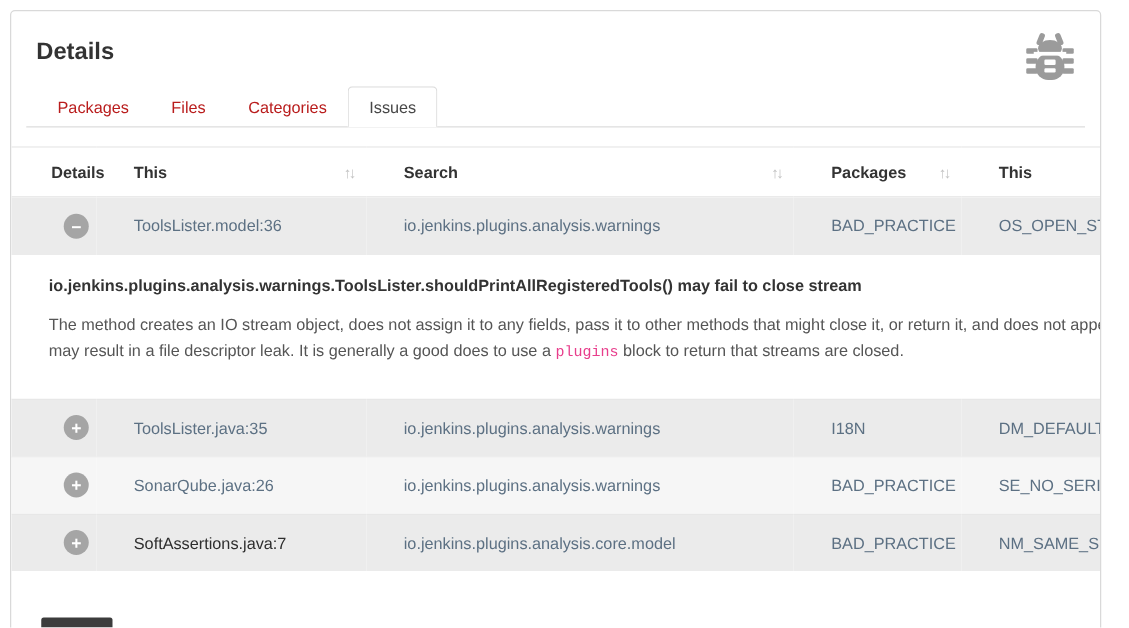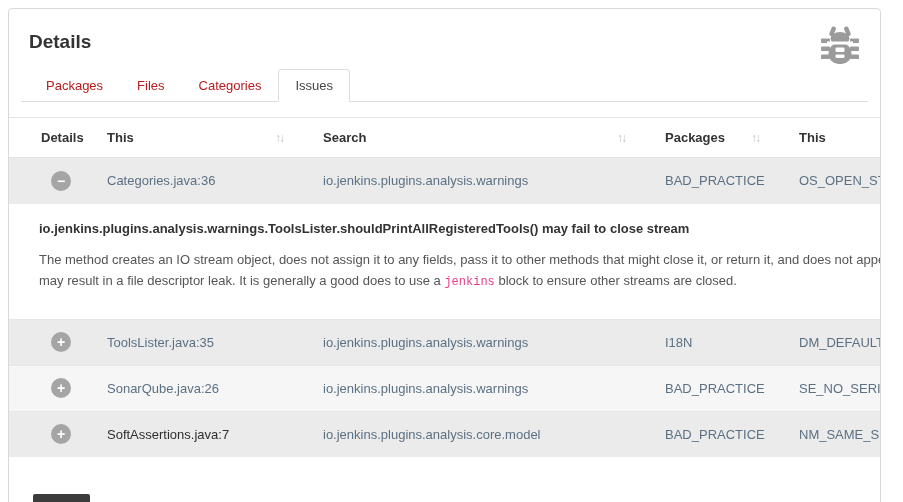--- a/index.html
+++ b/index.html
@@ -144,30 +144,30 @@
           </th>
         </tr>
       </thead>
       <tbody>
         <tr class="data-row stripe-dark">
           <td class="expander-cell">
             <span class="circle-btn">
               <span>−</span>
             </span>
           </td>
-          <td class="file-cell">Categories.java:36</td>
+          <td class="file-cell">ToolsLister.model:36</td>
           <td>io.jenkins.plugins.analysis.warnings</td>
           <td>BAD_PRACTICE</td>
           <td>OS_OPEN_STREAM</td>
         </tr>
         <tr class="detail-row">
           <td colspan="5">
             <div class="detail-title">io.jenkins.plugins.analysis.warnings.ToolsLister.shouldPrintAllRegisteredTools() may fail to close stream</div>
             <div class="detail-line">The method creates an IO stream object, does not assign it to any fields, pass it to other methods that might close it, or return it, and does not appear to close the stream on all paths out of the method.  This</div>
-            <div class="detail-line"><span>may result in a file descriptor leak.  It is generally a good does to use a </span><span class="code-token">jenkins</span><span> block to ensure other streams are closed.</span></div>
+            <div class="detail-line"><span>may result in a file descriptor leak.  It is generally a good does to use a </span><span class="code-token">plugins</span><span> block to return that streams are closed.</span></div>
           </td>
         </tr>
         <tr class="data-row stripe-dark bordered">
           <td class="expander-cell">
             <span class="circle-btn">
               <span>+</span>
             </span>
           </td>
           <td class="file-cell">ToolsLister.java:35</td>
           <td>io.jenkins.plugins.analysis.warnings</td>

